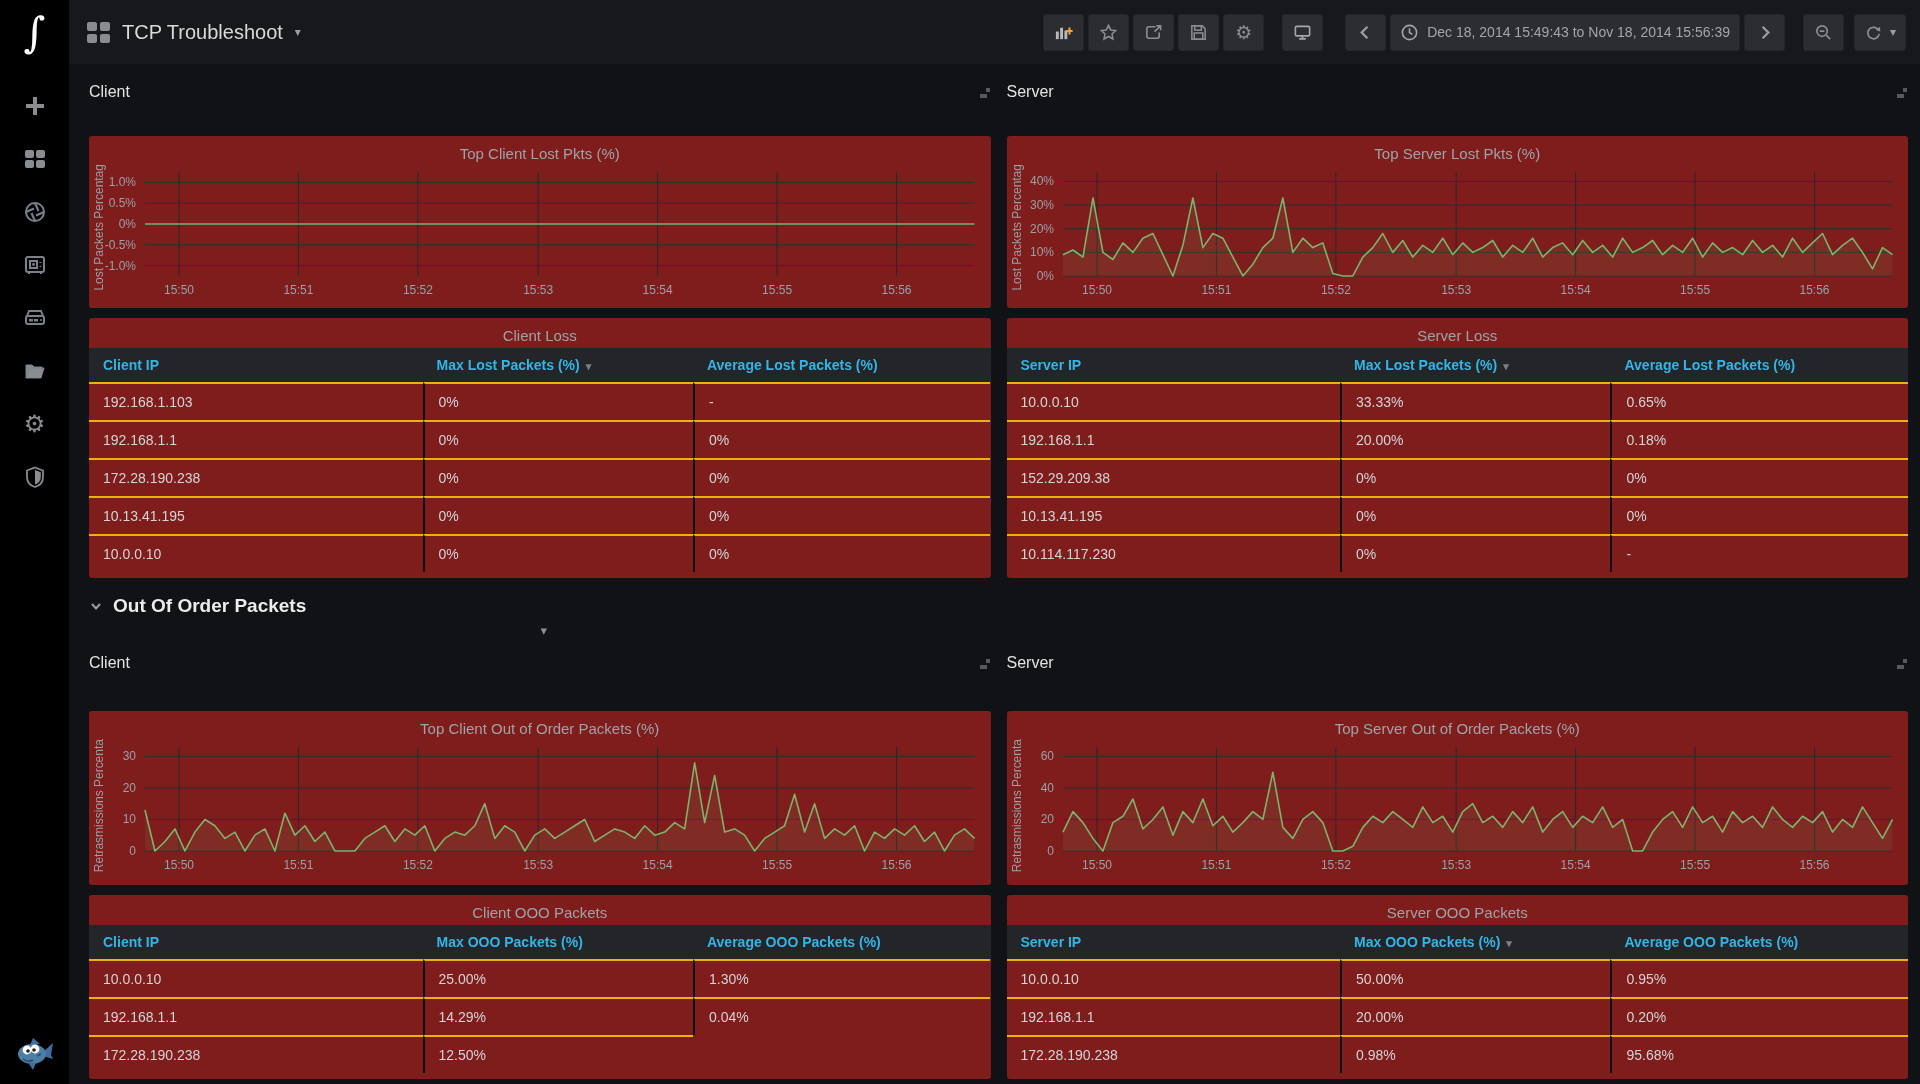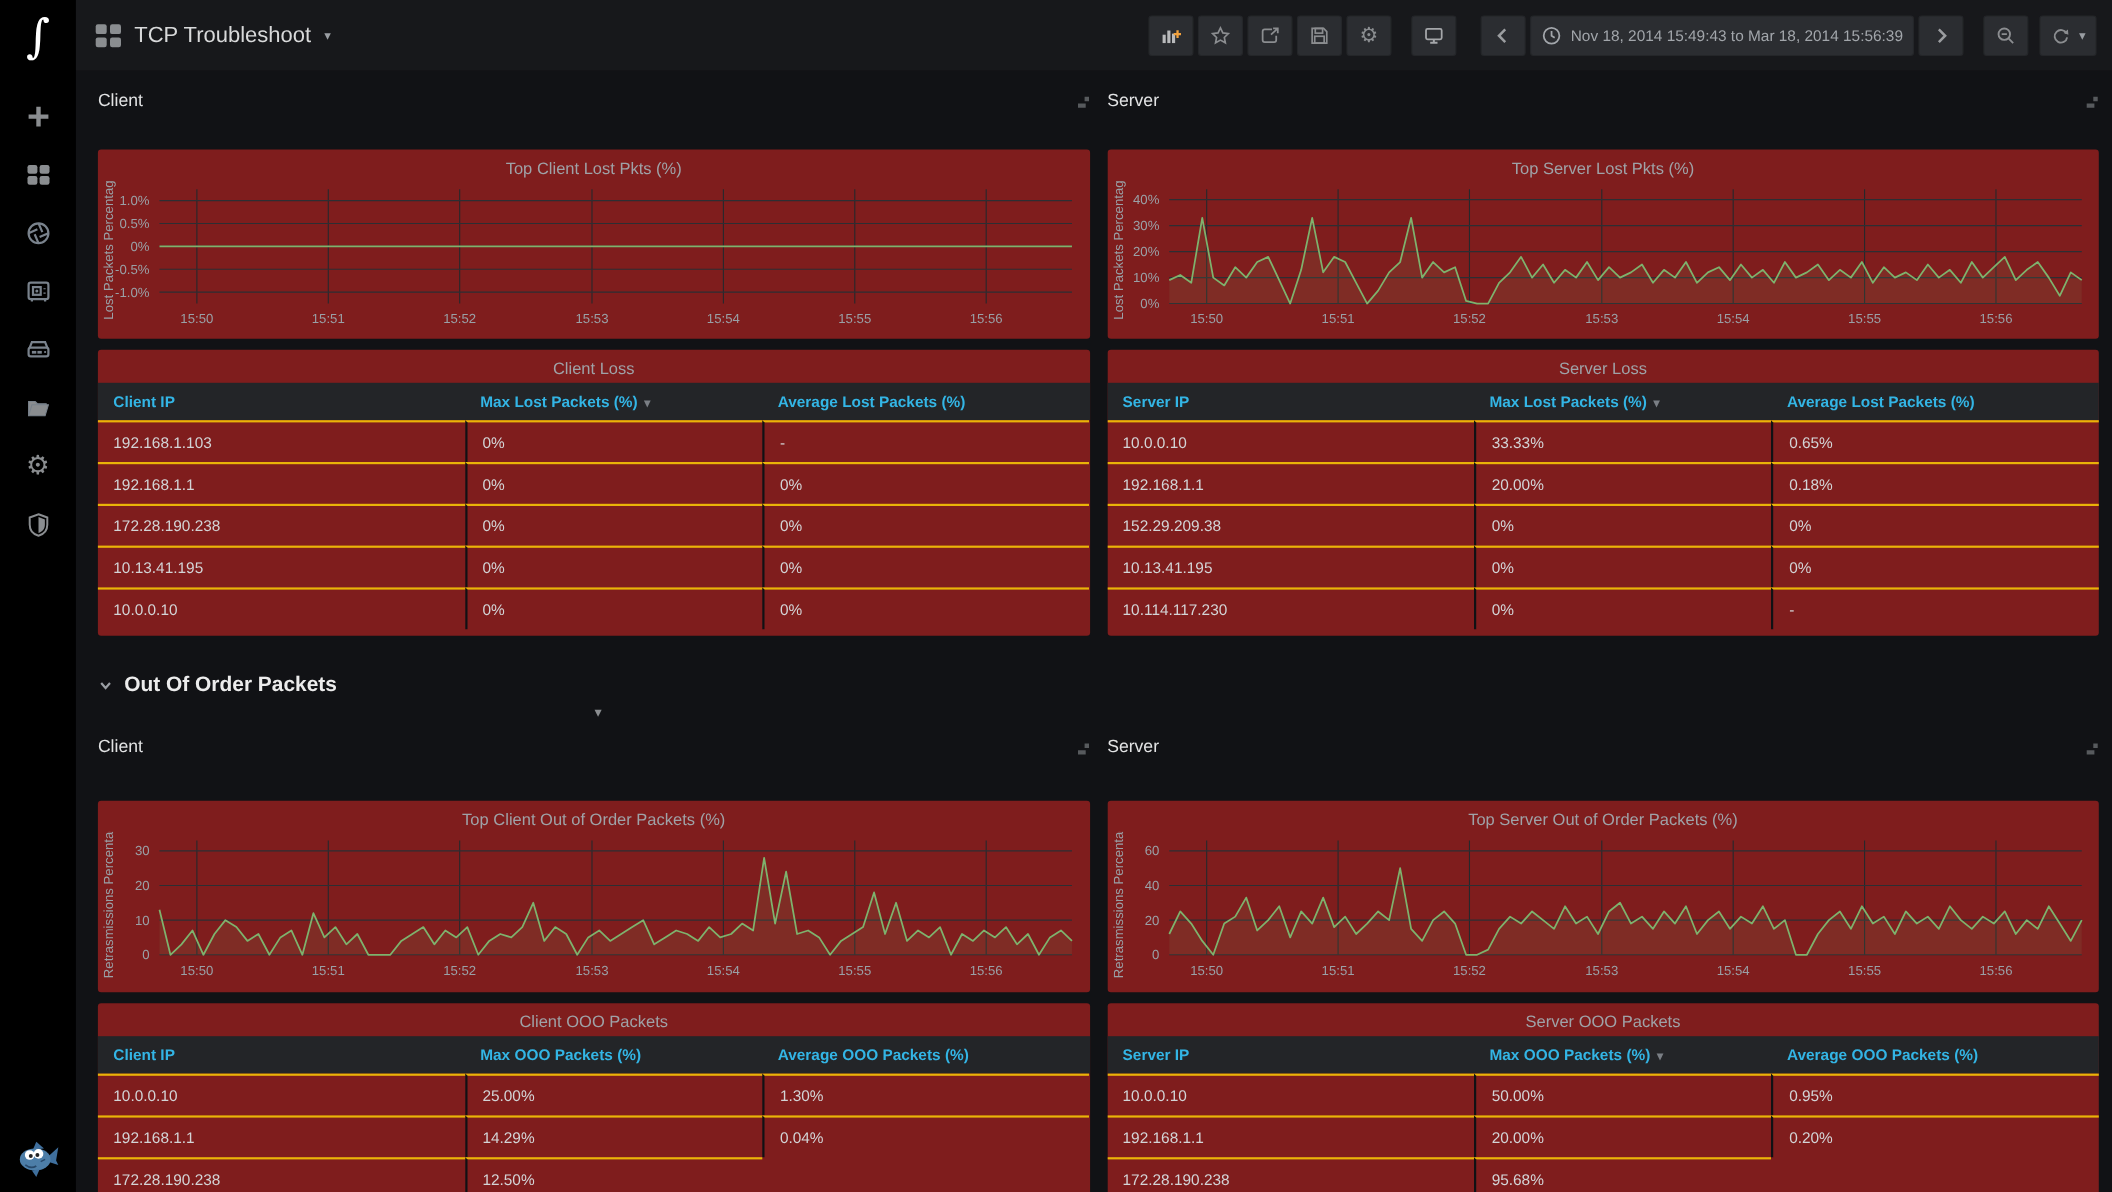--- a/index.html
+++ b/index.html
@@ -60,21 +60,21 @@
   .gtable { margin-top:2px; }
   .trow { display:grid; grid-template-columns:37% 30% 33%; }
   .trow.thead { background:#232528; }
   .tcell { padding:10px 14px; font-size:14px; color:#d3d4d6; overflow:hidden;
     white-space:nowrap; }
   .thead .tcell { color:#33b5e5; font-weight:700; padding:9px 14px; cursor:pointer; }
   .trow:not(.thead) .tcell { border-top:2px solid #eab308; }
   .trow:not(.thead) .tcell + .tcell { border-left:2px solid #101114; }
   .sort { color:#7a7f85; font-size:11px; margin-left:6px; }
 
-  .section-row { display:flex; align-items:center; gap:10px; margin-top:28px;
+  .section-row { display:flex; align-items:center; gap:10px; margin-top:11px;
     height:34px; }
   .section-row .chev { color:#9a9ea3; display:flex; }
   .section-label { font-size:19px; font-weight:700; color:#ececec; cursor:pointer; }
   .row-caret-line { height:18px; position:relative; }
   .row-caret { position:absolute; left:25%; transform:translateX(-50%); top:0;
     color:#8a8d90; font-size:13px; cursor:pointer; }
 </style>
 </head>
 <body>
 
@@ -201,21 +201,21 @@
       <div class="btn">
         <svg viewBox="0 0 20 20" fill="none" stroke="#9b9da0" stroke-width="2.4">
             <polyline points="12,4 6,10 12,16"></polyline>
           </svg>
       </div>
       <div class="btn time">
         <svg viewBox="0 0 20 20" fill="none" stroke="#a2a6ab" stroke-width="1.7">
             <circle cx="10" cy="10" r="7.5"></circle>
             <path d="M10 5.5 V10 L13 12"></path>
           </svg>
-        <span>Nov 18, 2014 15:49:43 to Mar 18, 2014 15:56:39</span>
+        <span>Dec 18, 2014 15:49:43 to Nov 18, 2014 15:56:39</span>
       </div>
       <div class="btn">
         <svg viewBox="0 0 20 20" fill="none" stroke="#9b9da0" stroke-width="2.4">
             <polyline points="8,4 14,10 8,16"></polyline>
           </svg>
       </div>
       <div class="sp14"></div>
       <div class="btn">
         <svg viewBox="0 0 20 20" fill="none" stroke="#8b8d90" stroke-width="1.8">
             <circle cx="8.5" cy="8.5" r="5.5"></circle>
@@ -512,20 +512,21 @@
                 <div class="tcell">50.00%</div>
                 <div class="tcell">0.95%</div>
               </div>
               <div class="trow">
                 <div class="tcell">192.168.1.1</div>
                 <div class="tcell">20.00%</div>
                 <div class="tcell">0.20%</div>
               </div>
               <div class="trow">
                 <div class="tcell">172.28.190.238</div>
+                <div class="tcell">0.98%</div>
                 <div class="tcell">95.68%</div>
               </div>
             </div>
         </div>
       </div>
     </div>
 
   </div>
 </div>
 

